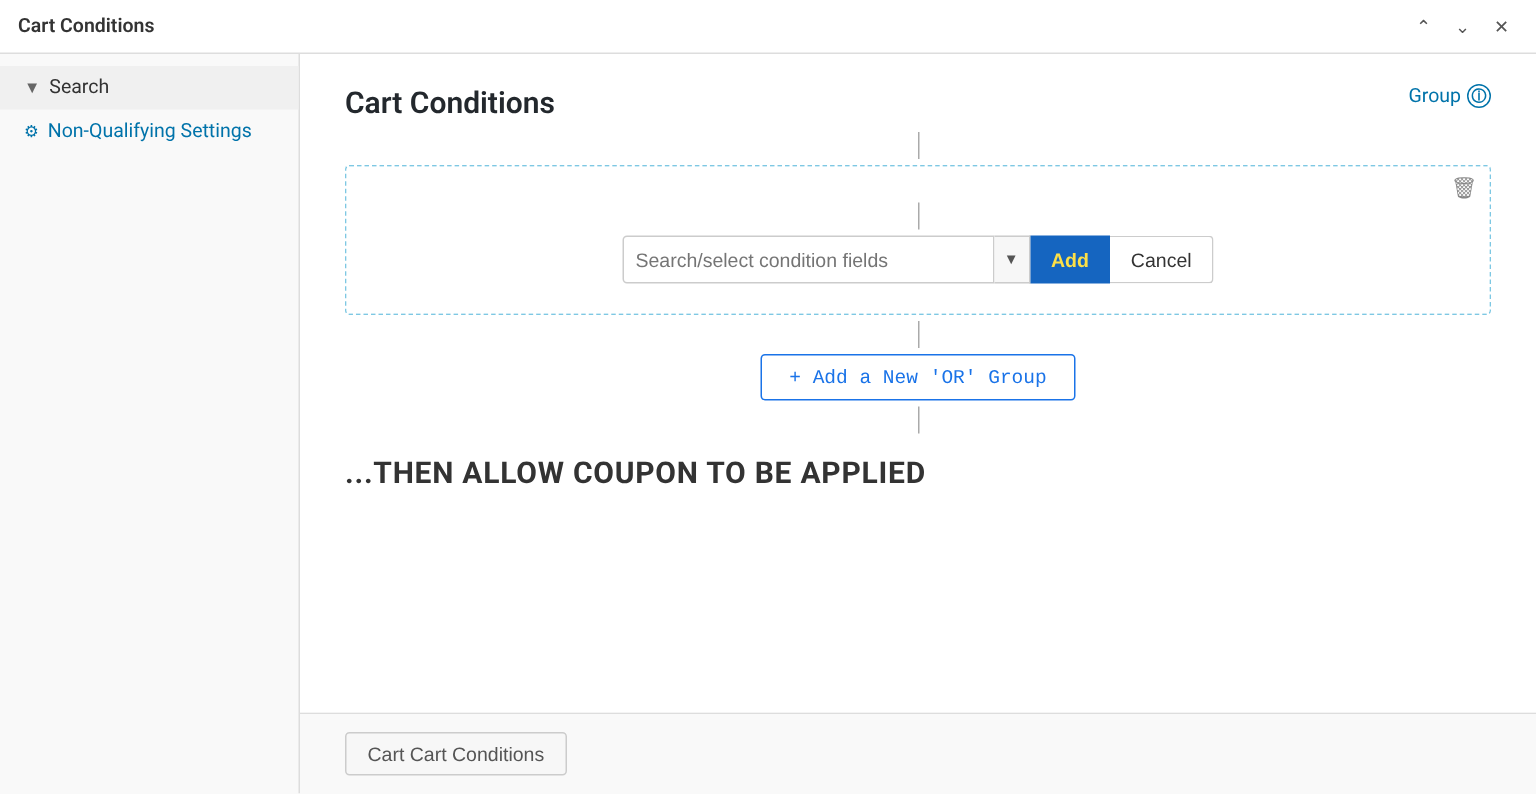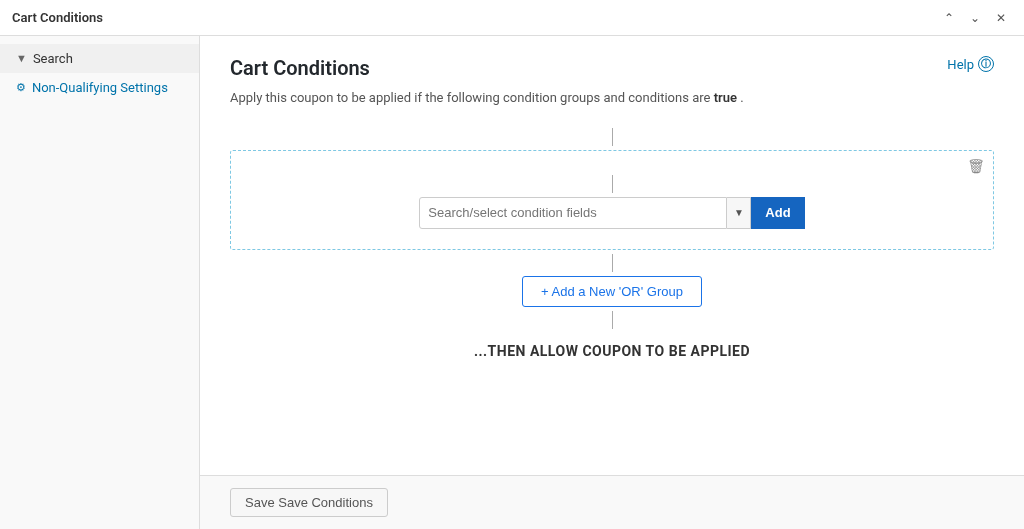--- a/index.html
+++ b/index.html
@@ -184,21 +184,21 @@
 
     
     .search-add-row {
       display: flex;
       justify-content: center;
       align-items: center;
       gap: 0;
       margin-top: 4px;
     }
     .condition-search {
-      width: 308px;
+      width: 248px;
       height: 32px;
       border: 1px solid #ccc;
       border-radius: 3px 0 0 3px;
       padding: 0 8px;
       font-size: 13px;
       color: #404040;
       background: #fff;
       outline: none;
       appearance: none;
     }
@@ -212,21 +212,21 @@
       border-left: none;
       background: #f7f7f7;
       cursor: pointer;
       font-size: 10px;
       color: #555;
     }
     .btn-add {
       height: 32px;
       padding: 0 14px;
       background: #1565c0;
-      color: #ffffff;
+      color: #fde047;
       border: none;
       font-size: 13px;
       font-weight: 600;
       cursor: pointer;
       border-radius: 0;
     }
     .btn-cancel {
       height: 32px;
       padding: 0 14px;
       background: #fff;
@@ -244,32 +244,33 @@
       align-items: center;
       gap: 6px;
       padding: 7px 18px;
       border: 1.5px solid #1a73e8;
       background: #fff;
       color: #1a73e8;
       font-size: 13px;
       font-weight: 500;
       cursor: pointer;
       border-radius: 3px;
+      font-family: Liberation Mono, monospace;
     }
 
     .add-group-row {
       display: flex;
       justify-content: center;
       margin: 0;
     }
 
     
     .then-label {
-      text-align: center;
-      font-size: 14px;
+      text-align: left;
+      font-size: 20px;
       font-weight: 700;
       color: #333;
       letter-spacing: 0.5px;
       margin-top: 4px;
       padding: 10px 0 20px 0;
     }
 
     
     .save-area {
       border-top: 1px solid #ddd;
@@ -310,57 +311,53 @@
       <span>Non-Qualifying Settings</span>
     </div>
   </div>
 
   <div style="flex:1; display:flex; flex-direction:column; overflow:hidden;">
     <div class="content">
 
       <div class="content-header">
         <h1 class="content-title">Cart Conditions</h1>
         <a class="help-link">
-          <span>Help</span>
+          <span>Group</span>
           <span class="help-icon">ⓘ</span>
         </a>
       </div>
 
-      <p class="description">
-        <span>Apply this coupon to be applied if the following condition groups and conditions are</span>
-        <strong>true</strong>
-        <span>.</span>
-      </p>
 
 
       <div class="connector-line"></div>
 
       <div class="condition-group">
         <span class="condition-group-delete">🗑</span>
 
 
         <div class="connector-line"></div>
 
         <div class="search-add-row">
           <input type="text" class="condition-search" placeholder="Search/select condition fields" style="">
           <div class="dropdown-arrow-wrapper">▼</div>
           <button class="btn-add">Add</button>
+          <button class="btn-cancel">Cancel</button>
         </div>
       </div>
 
       <div class="connector-line"></div>
 
       <div class="add-group-row">
         <button class="add-group-btn">+ Add a New 'OR' Group</button>
       </div>
 
       <div class="connector-line"></div>
 
       <div class="then-label">...THEN ALLOW COUPON TO BE APPLIED</div>
 
     </div>
 
     <div class="save-area">
-      <button class="btn-save">Save Save Conditions</button>
+      <button class="btn-save">Cart Cart Conditions</button>
     </div>
   </div>
 
 </div>
 
 </body></html>

